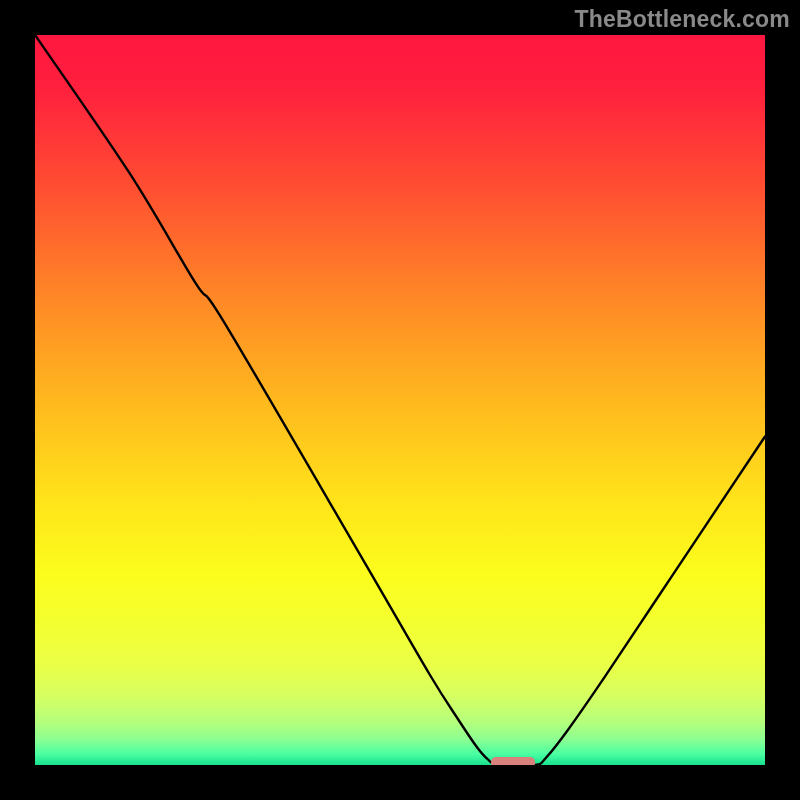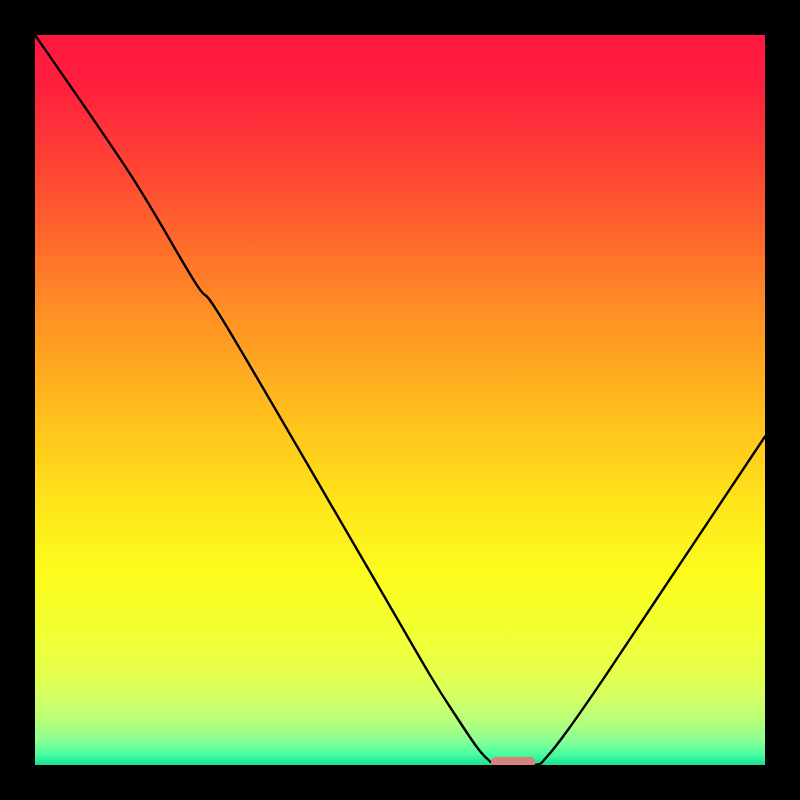--- a/index.html
+++ b/index.html
@@ -56,20 +56,21 @@
     color: #8a8a8a;
     letter-spacing: 0.2px;
     user-select: none;
   }
 </style>
 </head>
 <body>
 
 <div class="frame">
 
+  <div class="watermark">TheBottleneck.com</div>
 
   <div class="plot">
 
     <svg class="gradient" viewBox="0 0 730 730" preserveAspectRatio="none">
       <defs>
         <linearGradient id="bg-grad" x1="0" y1="0" x2="0" y2="1">
             <stop offset="0.00%" stop-color="#ff173f"></stop>
             <stop offset="7.00%" stop-color="#ff1f3e"></stop>
             <stop offset="20.00%" stop-color="#ff4b32"></stop>
             <stop offset="35.00%" stop-color="#ff8427"></stop>

